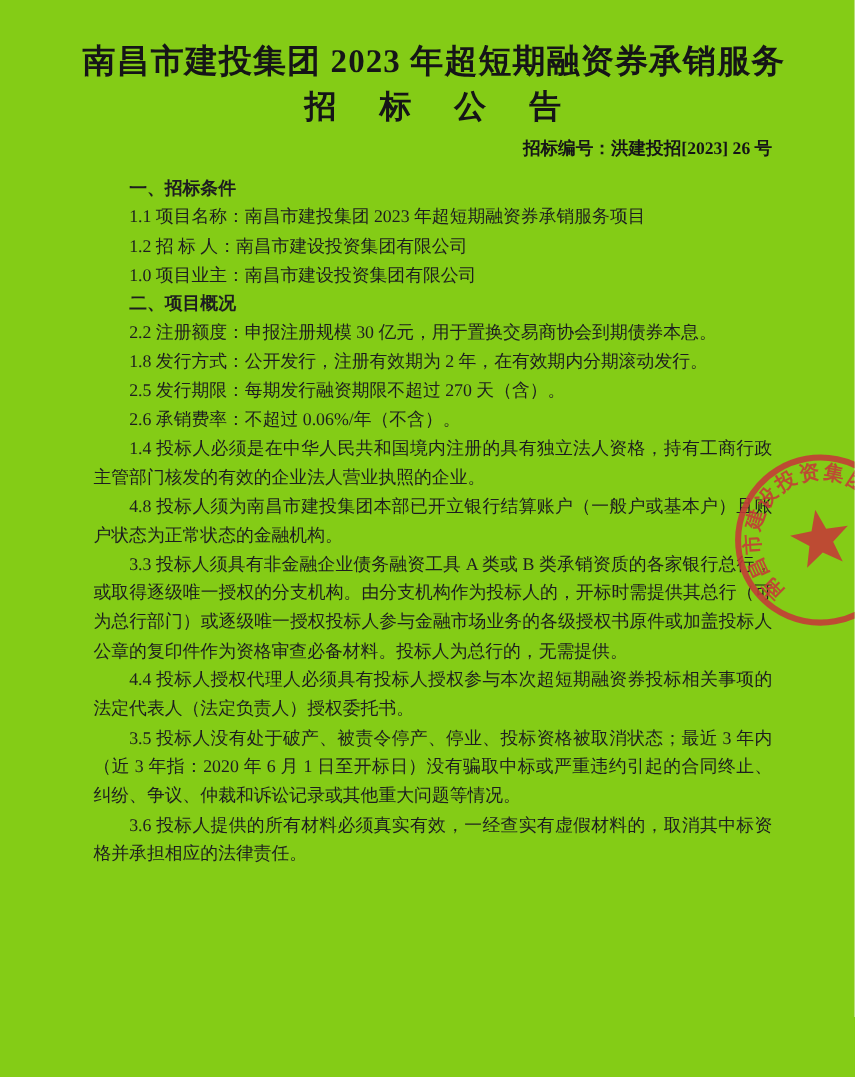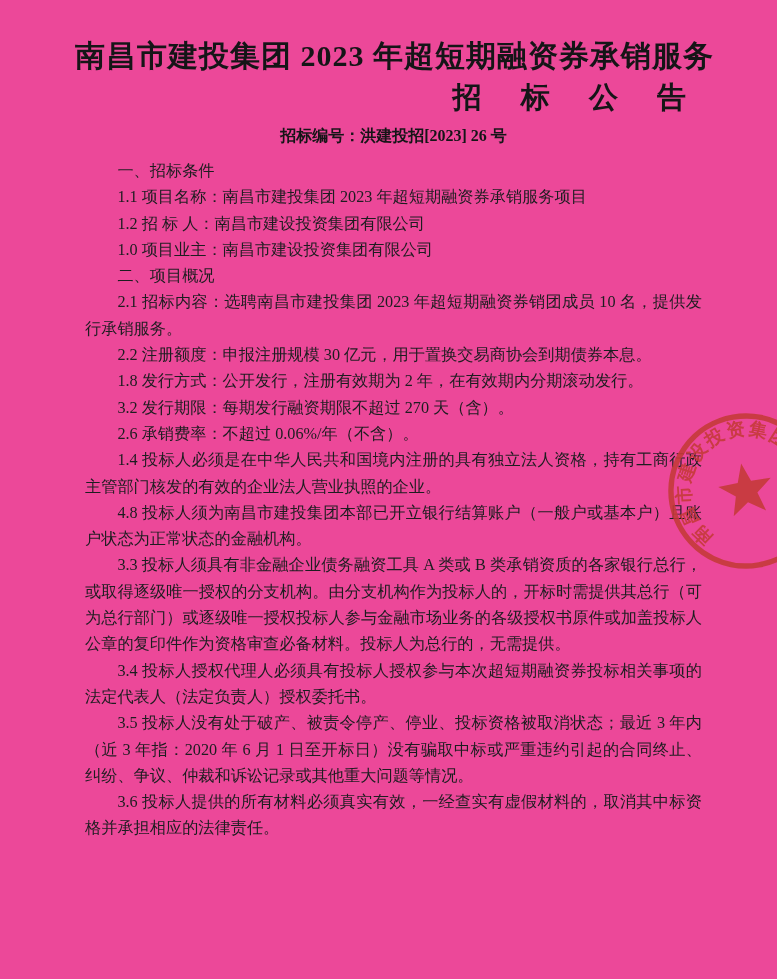--- a/index.html
+++ b/index.html
@@ -1,60 +1,60 @@
 <!DOCTYPE html>
 <html><head>
 <meta charset="utf-8">
 <style>
   html,body{margin:0;padding:0;background:#f7f6f4;}
   .page{
     position:relative;
     width:777px;height:979px;
-    background:#ec4899;
+    background:#84cc16;
     overflow:hidden;
     font-family:"Liberation Serif","DejaVu Serif",serif;
     color:#1d1d20;
     box-sizing:border-box;
     padding:36px 75px 0 85px;
   }
   .title1{
     text-align:center;
     font-size:30px;
     font-weight:bold;
     line-height:40px;
     letter-spacing:1px;
     color:#151517;
     white-space:nowrap;
     margin-left:-10px;
   }
   .title2{
-    text-align:right;
+    text-align:center;
     font-size:29px;
     font-weight:bold;
     line-height:42px;
     letter-spacing:0.55em;
     text-indent:0.55em; 
     color:#151517;
   }
   .bidno{
-    text-align:center;
+    text-align:right;
     font-size:16px;
     font-weight:bold;
     line-height:22px;
     margin-top:7px;
     color:#151517;
   }
   .content{
     margin-top:11px;
     font-size:16.2px;
     line-height:26.3px;
     text-align:justify;
   }
   .sec-h{
-    font-weight:normal;
+    font-weight:bold;
     text-indent:2em;
     font-size:16.2px;
     margin:0;
     color:#141416;
   }
   .content p{
     margin:0;
     text-indent:2em;
     color:#1d1d20;
   }
@@ -79,30 +79,29 @@
   <div class="bidno">招标编号：洪建投招[2023] 26 号</div>
 
   <div class="content">
 
     <p class="sec-h">一、招标条件</p>
     <p>1.1 项目名称：南昌市建投集团 2023 年超短期融资券承销服务项目</p>
     <p>1.2 招 标 人：南昌市建设投资集团有限公司</p>
     <p>1.0 项目业主：南昌市建设投资集团有限公司</p>
 
     <p class="sec-h">二、项目概况</p>
-    <p>2.1 招标内容：选聘南昌市建投集团 2023 年超短期融资券销团成员 10 名，提供发行承销服务。</p>
     <p>2.2 注册额度：申报注册规模 30 亿元，用于置换交易商协会到期债券本息。</p>
     <p>1.8 发行方式：公开发行，注册有效期为 2 年，在有效期内分期滚动发行。</p>
-    <p>3.2 发行期限：每期发行融资期限不超过 270 天（含）。</p>
+    <p>2.5 发行期限：每期发行融资期限不超过 270 天（含）。</p>
     <p>2.6 承销费率：不超过 0.06%/年（不含）。</p>
 
     <p>1.4 投标人必须是在中华人民共和国境内注册的具有独立法人资格，持有工商行政主管部门核发的有效的企业法人营业执照的企业。</p>
     <p>4.8 投标人须为南昌市建投集团本部已开立银行结算账户（一般户或基本户）且账户状态为正常状态的金融机构。</p>
     <p>3.3 投标人须具有非金融企业债务融资工具 A 类或 B 类承销资质的各家银行总行，或取得逐级唯一授权的分支机构。由分支机构作为投标人的，开标时需提供其总行（可为总行部门）或逐级唯一授权投标人参与金融市场业务的各级授权书原件或加盖投标人公章的复印件作为资格审查必备材料。投标人为总行的，无需提供。</p>
-    <p>3.4 投标人授权代理人必须具有投标人授权参与本次超短期融资券投标相关事项的法定代表人（法定负责人）授权委托书。</p>
+    <p>4.4 投标人授权代理人必须具有投标人授权参与本次超短期融资券投标相关事项的法定代表人（法定负责人）授权委托书。</p>
     <p>3.5 投标人没有处于破产、被责令停产、停业、投标资格被取消状态；最近 3 年内（近 3 年指：2020 年 6 月 1 日至开标日）没有骗取中标或严重违约引起的合同终止、纠纷、争议、仲裁和诉讼记录或其他重大问题等情况。</p>
     <p>3.6 投标人提供的所有材料必须真实有效，一经查实有虚假材料的，取消其中标资格并承担相应的法律责任。</p>
 
   </div>
 
   <svg class="seal" viewBox="0 0 170 170" xmlns="http://www.w3.org/2000/svg" aria-hidden="true">
     <defs>
       <path id="sealArc" d="M 85 141 A 56 56 0 0 1 29 85 A 56 56 0 0 1 85 29 A 56 56 0 0 1 141 85 A 56 56 0 0 1 85 141" fill="none"></path>
     </defs>
     <circle cx="85" cy="85" r="75" fill="none" stroke="#c53a38" stroke-width="5.5"></circle>

